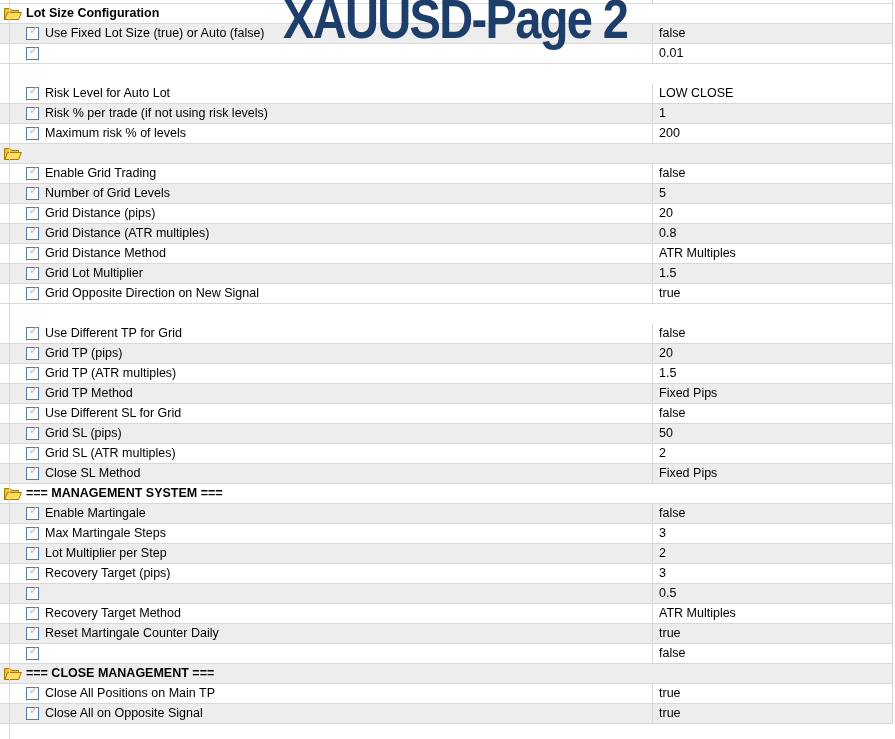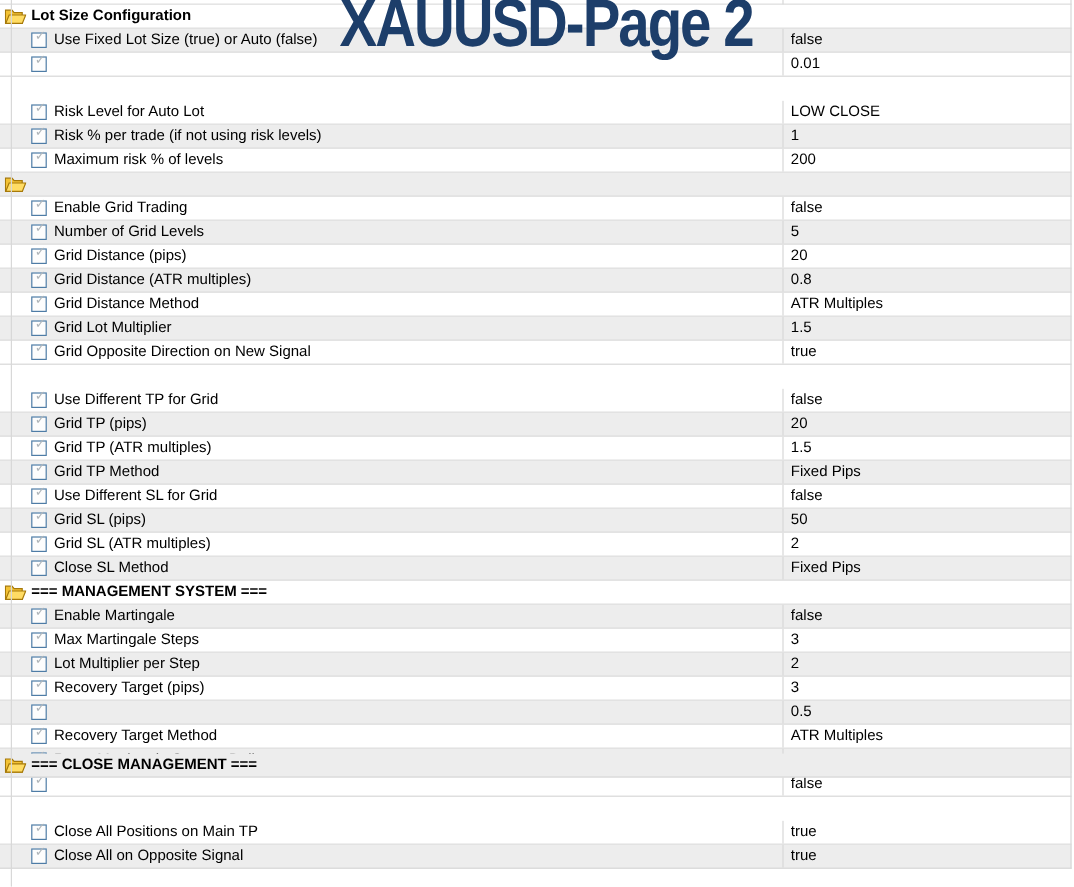--- a/index.html
+++ b/index.html
@@ -273,21 +273,21 @@
         </span>
         <span class="plabel">Reset Martingale Counter Daily</span>
         <span class="pvalue">true</span>
       </div>
       <div class="row param" style="top: 644px;">
         <span class="cb">
           <span class="tick">✓</span>
         </span>
         <span class="pvalue">false</span>
       </div>
-      <div class="row section stripe" style="top: 628px;">
+      <div class="row section stripe" style="top: 664px;">
         <svg class="folder" viewBox="0 0 18 15">
           <path d="M0.5 2.5 L6 2.5 L7.8 4.5 L14.5 4.5 L14.5 13.5 L0.5 13.5 Z" fill="#f3c234" stroke="#a6790a" stroke-width="1"></path>
           <path d="M3.6 6.5 L17.4 6.5 L14.6 13.5 L0.8 13.5 Z" fill="#ffdc64" stroke="#a6790a" stroke-width="1"></path>
         </svg>
         <span class="hlabel">=== CLOSE MANAGEMENT ===</span>
       </div>
       <div class="row param" style="top: 684px;">
         <span class="cb">
           <span class="tick">✓</span>
         </span>

